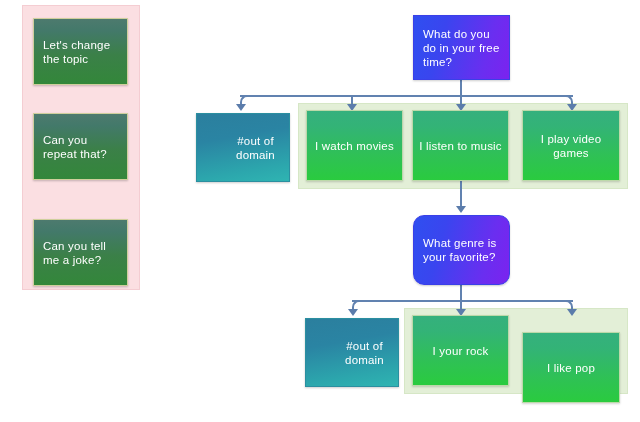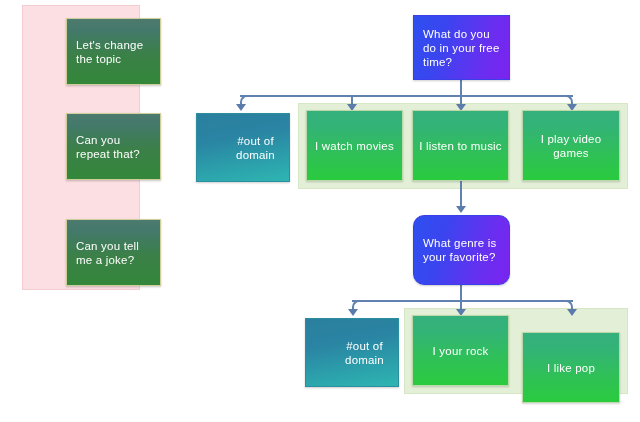--- a/index.html
+++ b/index.html
@@ -35,21 +35,20 @@
     left:22px;top:5px;width:118px;height:285px;
     background:#fbdfe2;
     border:1px solid #f4cdd2;
     box-sizing:border-box;
     z-index:2;
   }
   .dark-green{
     background:linear-gradient(to bottom,#4d7a6e 0%,#43796a 18%,#3b8048 55%,#33873a 100%);
     border:1px solid #cfcf9c;
     box-shadow:0 1px 2px rgba(0,0,0,.22);
-    margin-left:33px;
   }
   .dark-green span{text-align:left;padding-left:3px;}
 
   
   .purple{
     background:linear-gradient(105deg,#2f4ff0 0%,#3a45ef 30%,#6a2ef0 75%,#7b23ef 100%);
     border:1px solid #3a40e8;
     box-shadow:0 1px 2px rgba(0,0,0,.2);
   }
   .purple span{text-align:left;padding-left:3px;}

